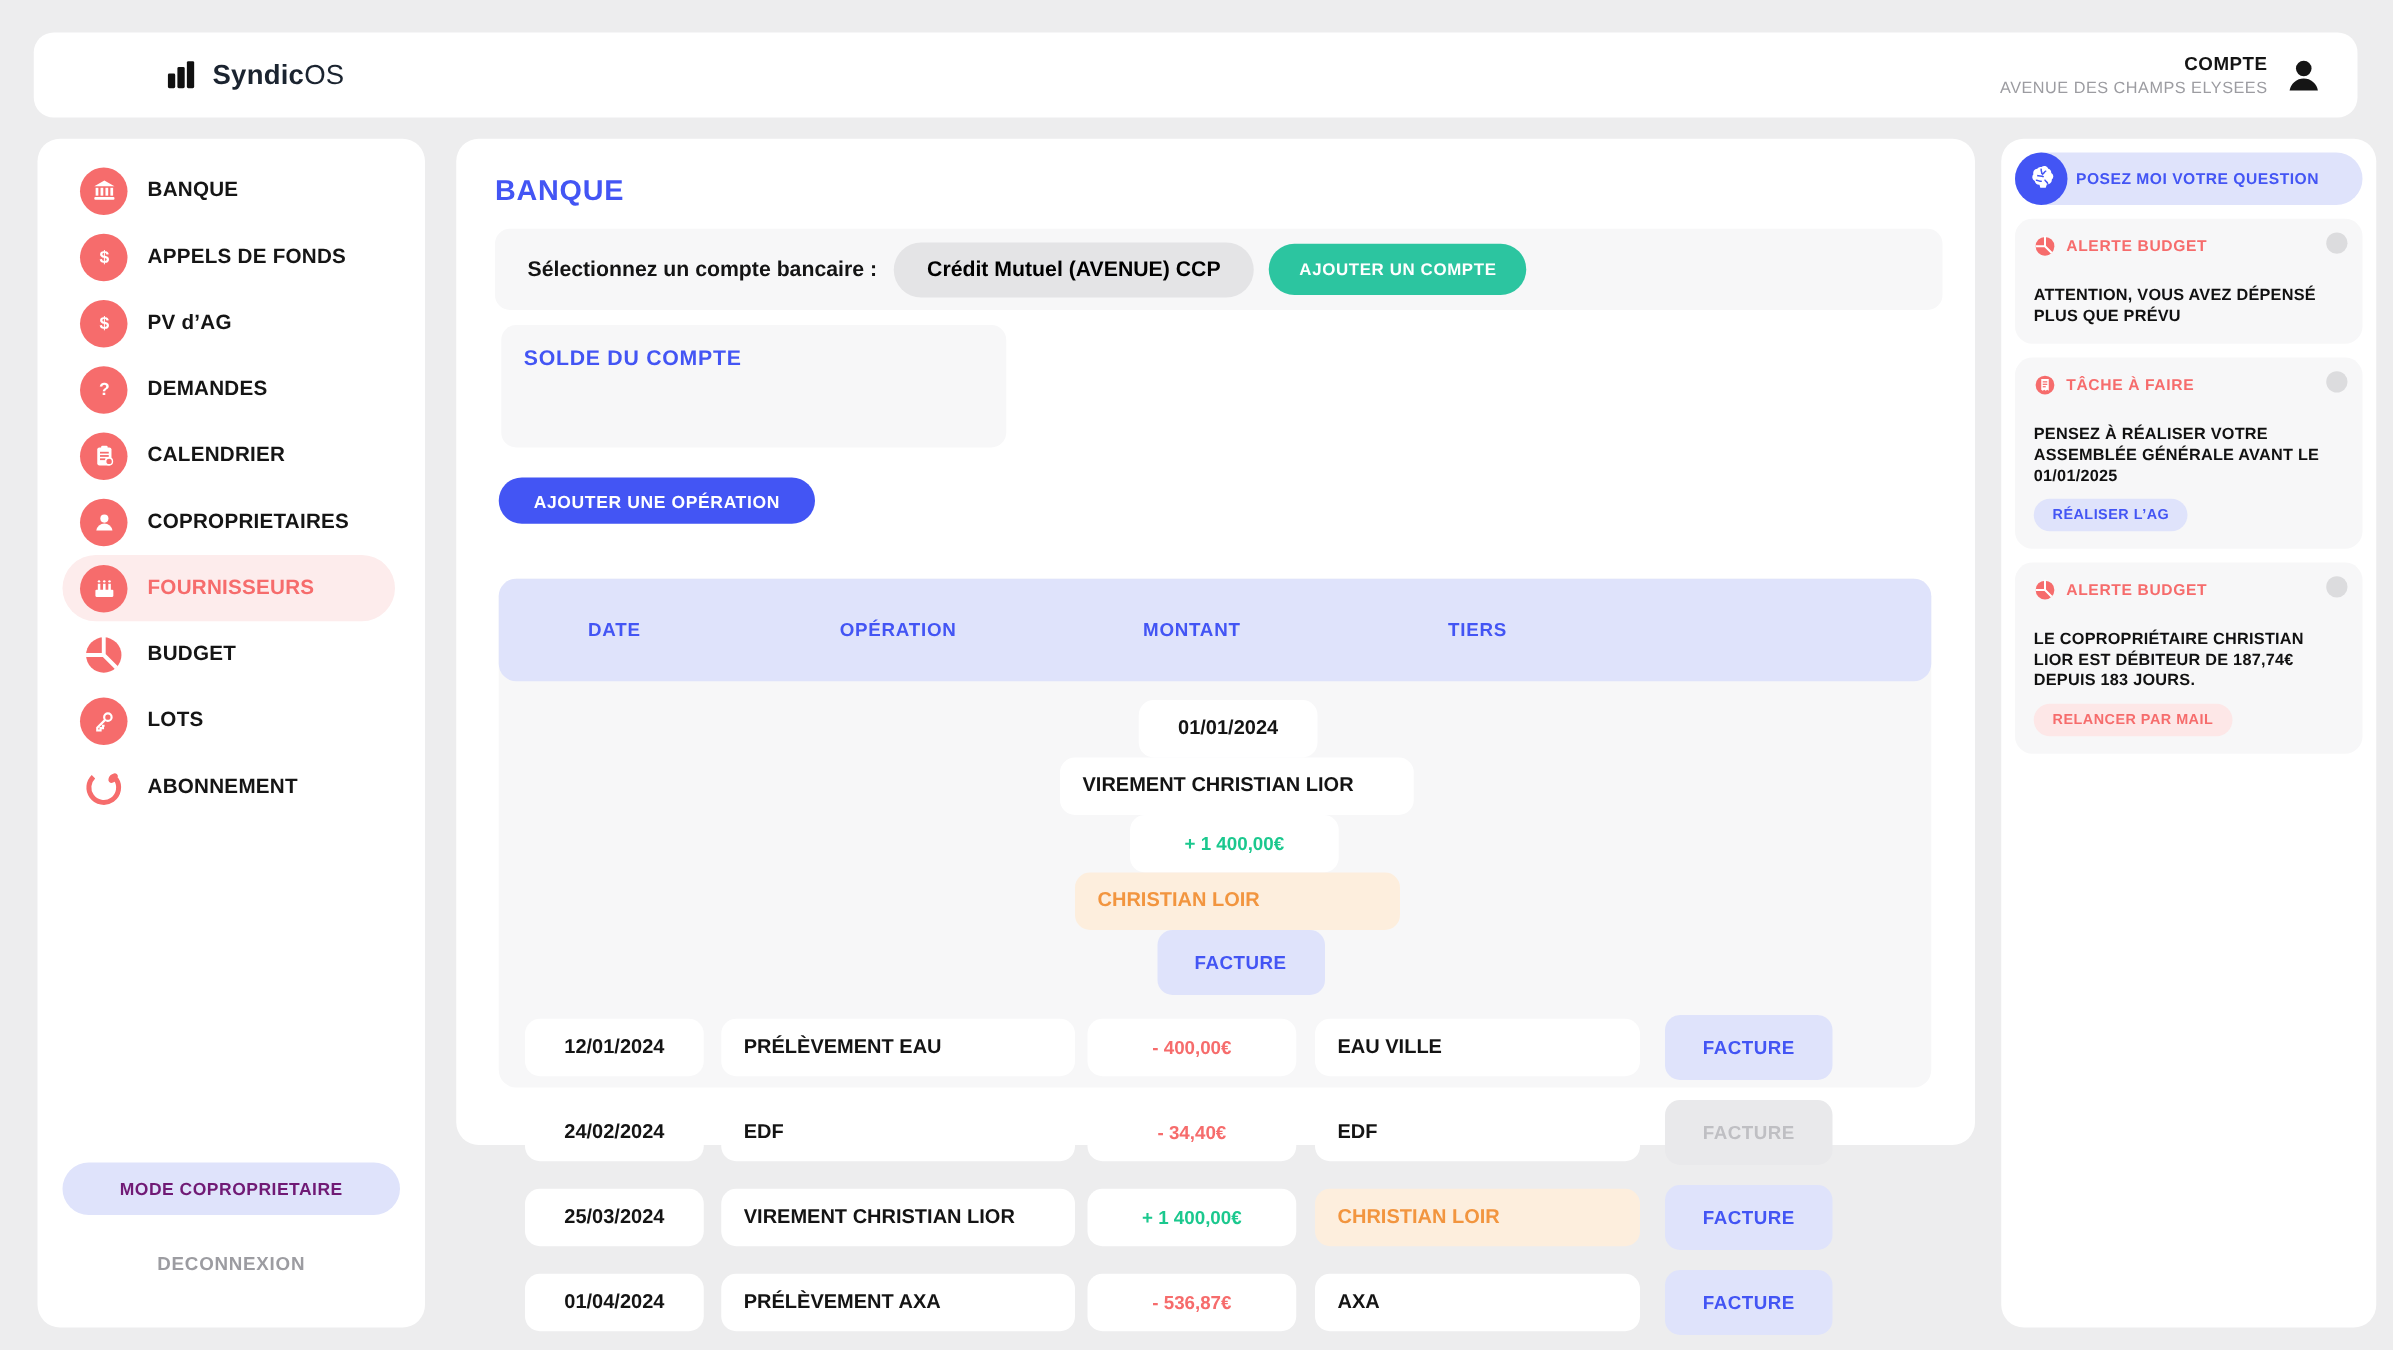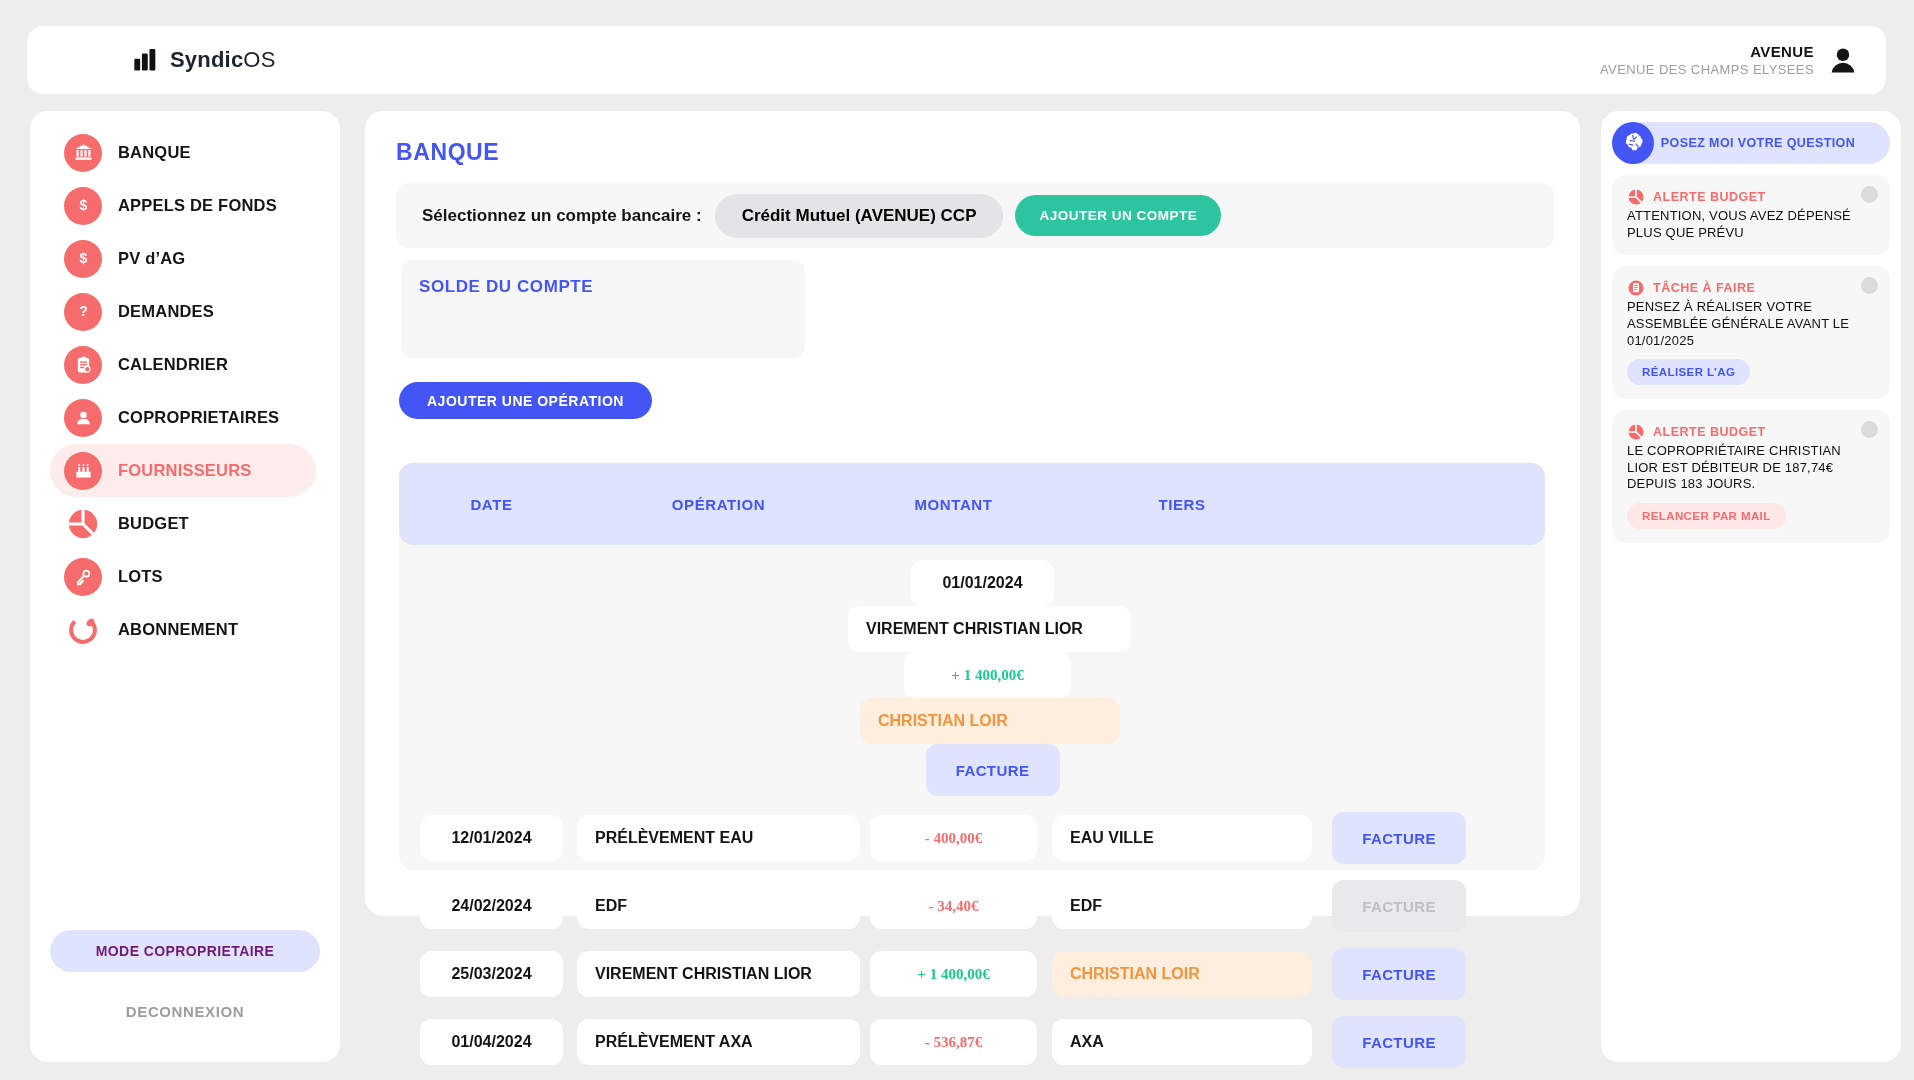--- a/index.html
+++ b/index.html
@@ -112,21 +112,21 @@
   .t-row:first-of-type { margin-top:15px;flex-direction:column; }
   .c1 { width:143px; } .c2 { width:283px; margin-left:14px; }
   .c3 { width:167px; margin-left:10px; } .c4 { width:260px; margin-left:15px; }
   .c5 { width:134px; margin-left:20px; }
   .chip {
     background:#fff; border-radius:12px; height:46px;
     display:flex; align-items:center; font-weight:bold; font-size:16px;
   }
   .chip.center { justify-content:center; }
   .chip.pad { padding-left:18px; }
-  .chip.amount { font-size:15px; justify-content:center;font-family:Liberation Serif, serif; }
+  .chip.amount { font-size:15px; justify-content:center; }
   .chip.amount.positive { color:#1bc88e; }
   .chip.amount.negative { color:#f66c6c; }
   .chip.tiers.hl { background:#fdeedd; color:#f2953f; }
   .chip.facture {
     height:52px; justify-content:center; background:#dfe3fb; color:#4355f4;
     font-size:15px; letter-spacing:.4px; cursor:pointer; border-radius:12px;
   }
   .chip.facture.disabled { background:#e9e9eb; color:#bfbfc3; cursor:default; }
 
   
@@ -149,21 +149,21 @@
     position:relative; background:#f7f7f8; border-radius:14px;
     margin-top:11px; padding:13px 15px 14px 15px;
   }
   .a-tag { display:flex; align-items:center; gap:8px; }
   .a-tag .tag-label { color:#f66c6c; font-weight:bold; font-size:12.5px; letter-spacing:.5px; }
   .a-dot {
     position:absolute; top:11px; right:12px; width:17px; height:17px;
     border-radius:50%; background:#dcdcde;
   }
   .a-body {
-    margin-top:2px; font-weight:normal; font-size:13px; line-height:1.28;
+    margin-top:22px; font-weight:bold; font-size:13px; line-height:1.28;
     letter-spacing:.2px; color:#111;
   }
   .a-action {
     display:inline-block; margin-top:10px; border-radius:999px;
     padding:7px 15px; font-weight:bold; font-size:11.5px; letter-spacing:.4px; cursor:pointer;
   }
   .a-action.blue { background:#dfe3fb; color:#4355f4; }
   .a-action.red  { background:#fde7e7; color:#f66c6c; }
 </style>
 </head>
@@ -175,21 +175,21 @@
       <svg width="28" height="28" viewBox="0 0 24 24" fill="#111">
         <rect x="2" y="11" width="5" height="10" rx="1"></rect>
         <rect x="8.5" y="6.5" width="5" height="14.5" rx="1"></rect>
         <rect x="15" y="2.5" width="5" height="18.5" rx="1"></rect>
       </svg>
     </span>
     <span class="logo-text"><b>Syndic</b><span class="os">OS</span></span>
   </div>
   <div class="user-block">
     <div class="user-meta">
-      <div class="user-name">AVENUE</div>
+      <div class="user-name">COMPTE</div>
       <div class="user-address">AVENUE DES CHAMPS ELYSEES</div>
     </div>
     <span>
       <svg width="34" height="34" viewBox="0 0 24 24" fill="#151515">
         <circle cx="12" cy="8.3" r="4.4"></circle>
         <path d="M4 20.8a8.1 8.1 0 0 1 16 0z"></path>
       </svg>
     </span>
   </div>
 </header>

